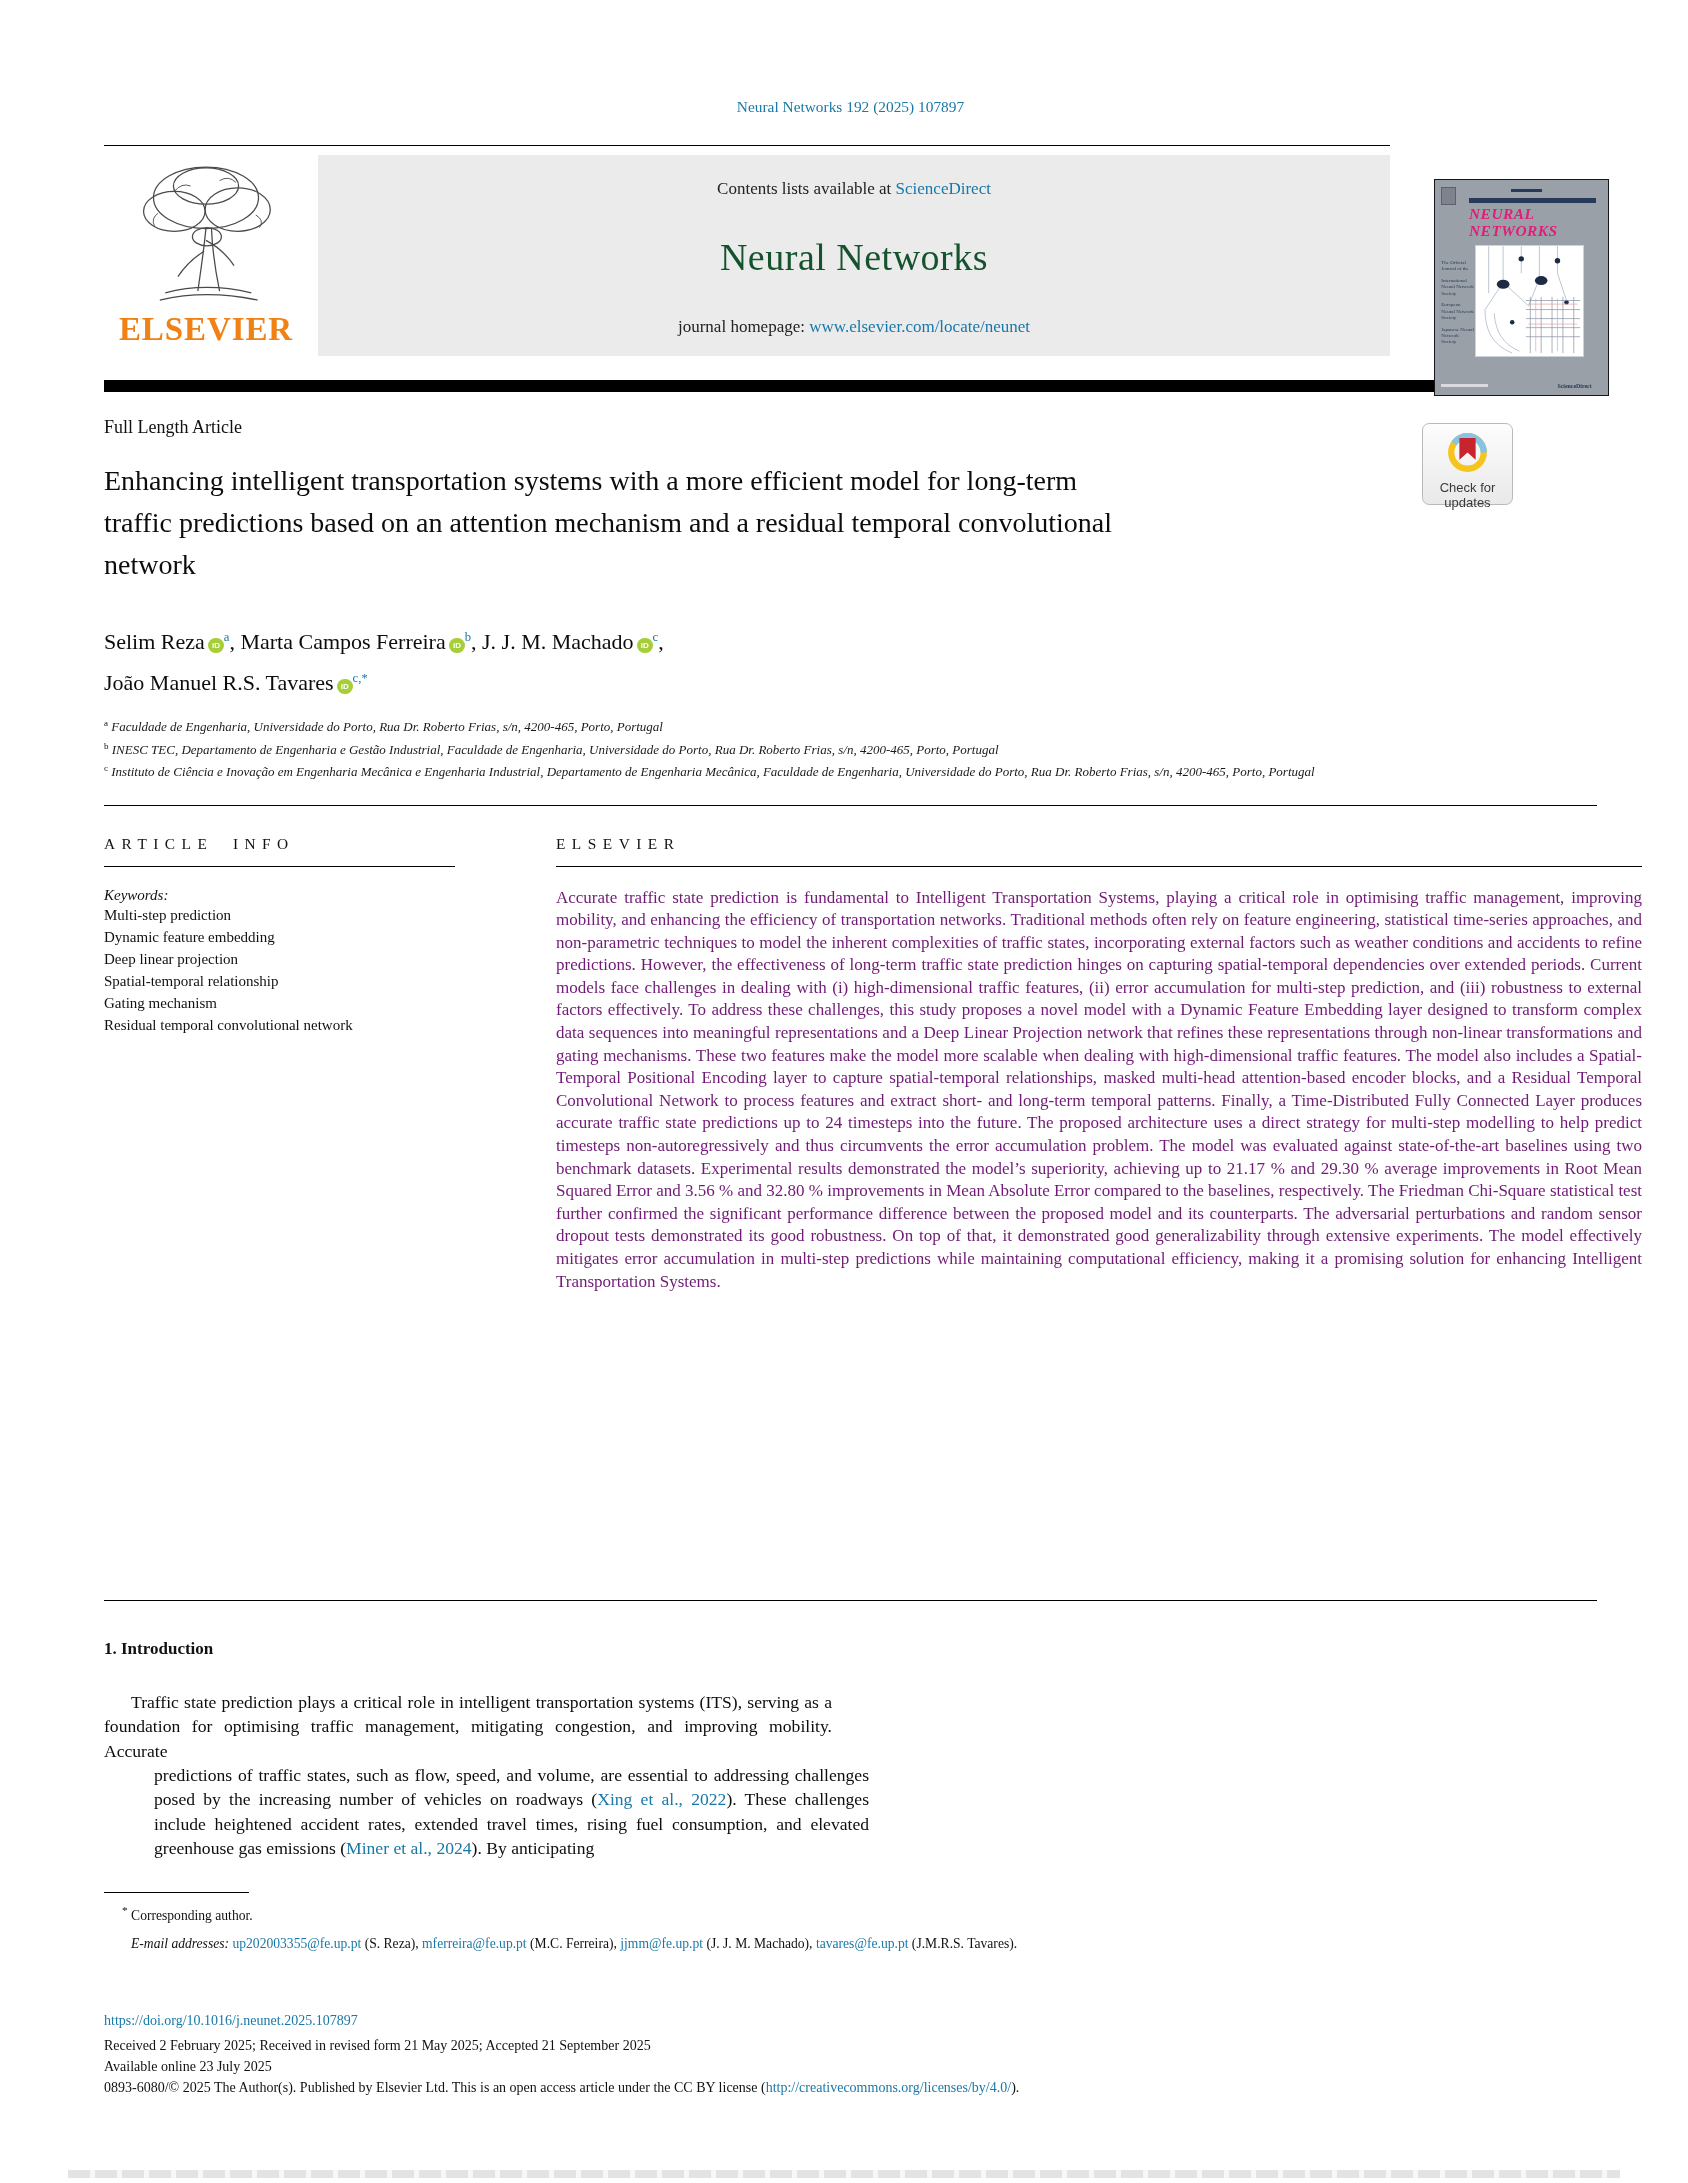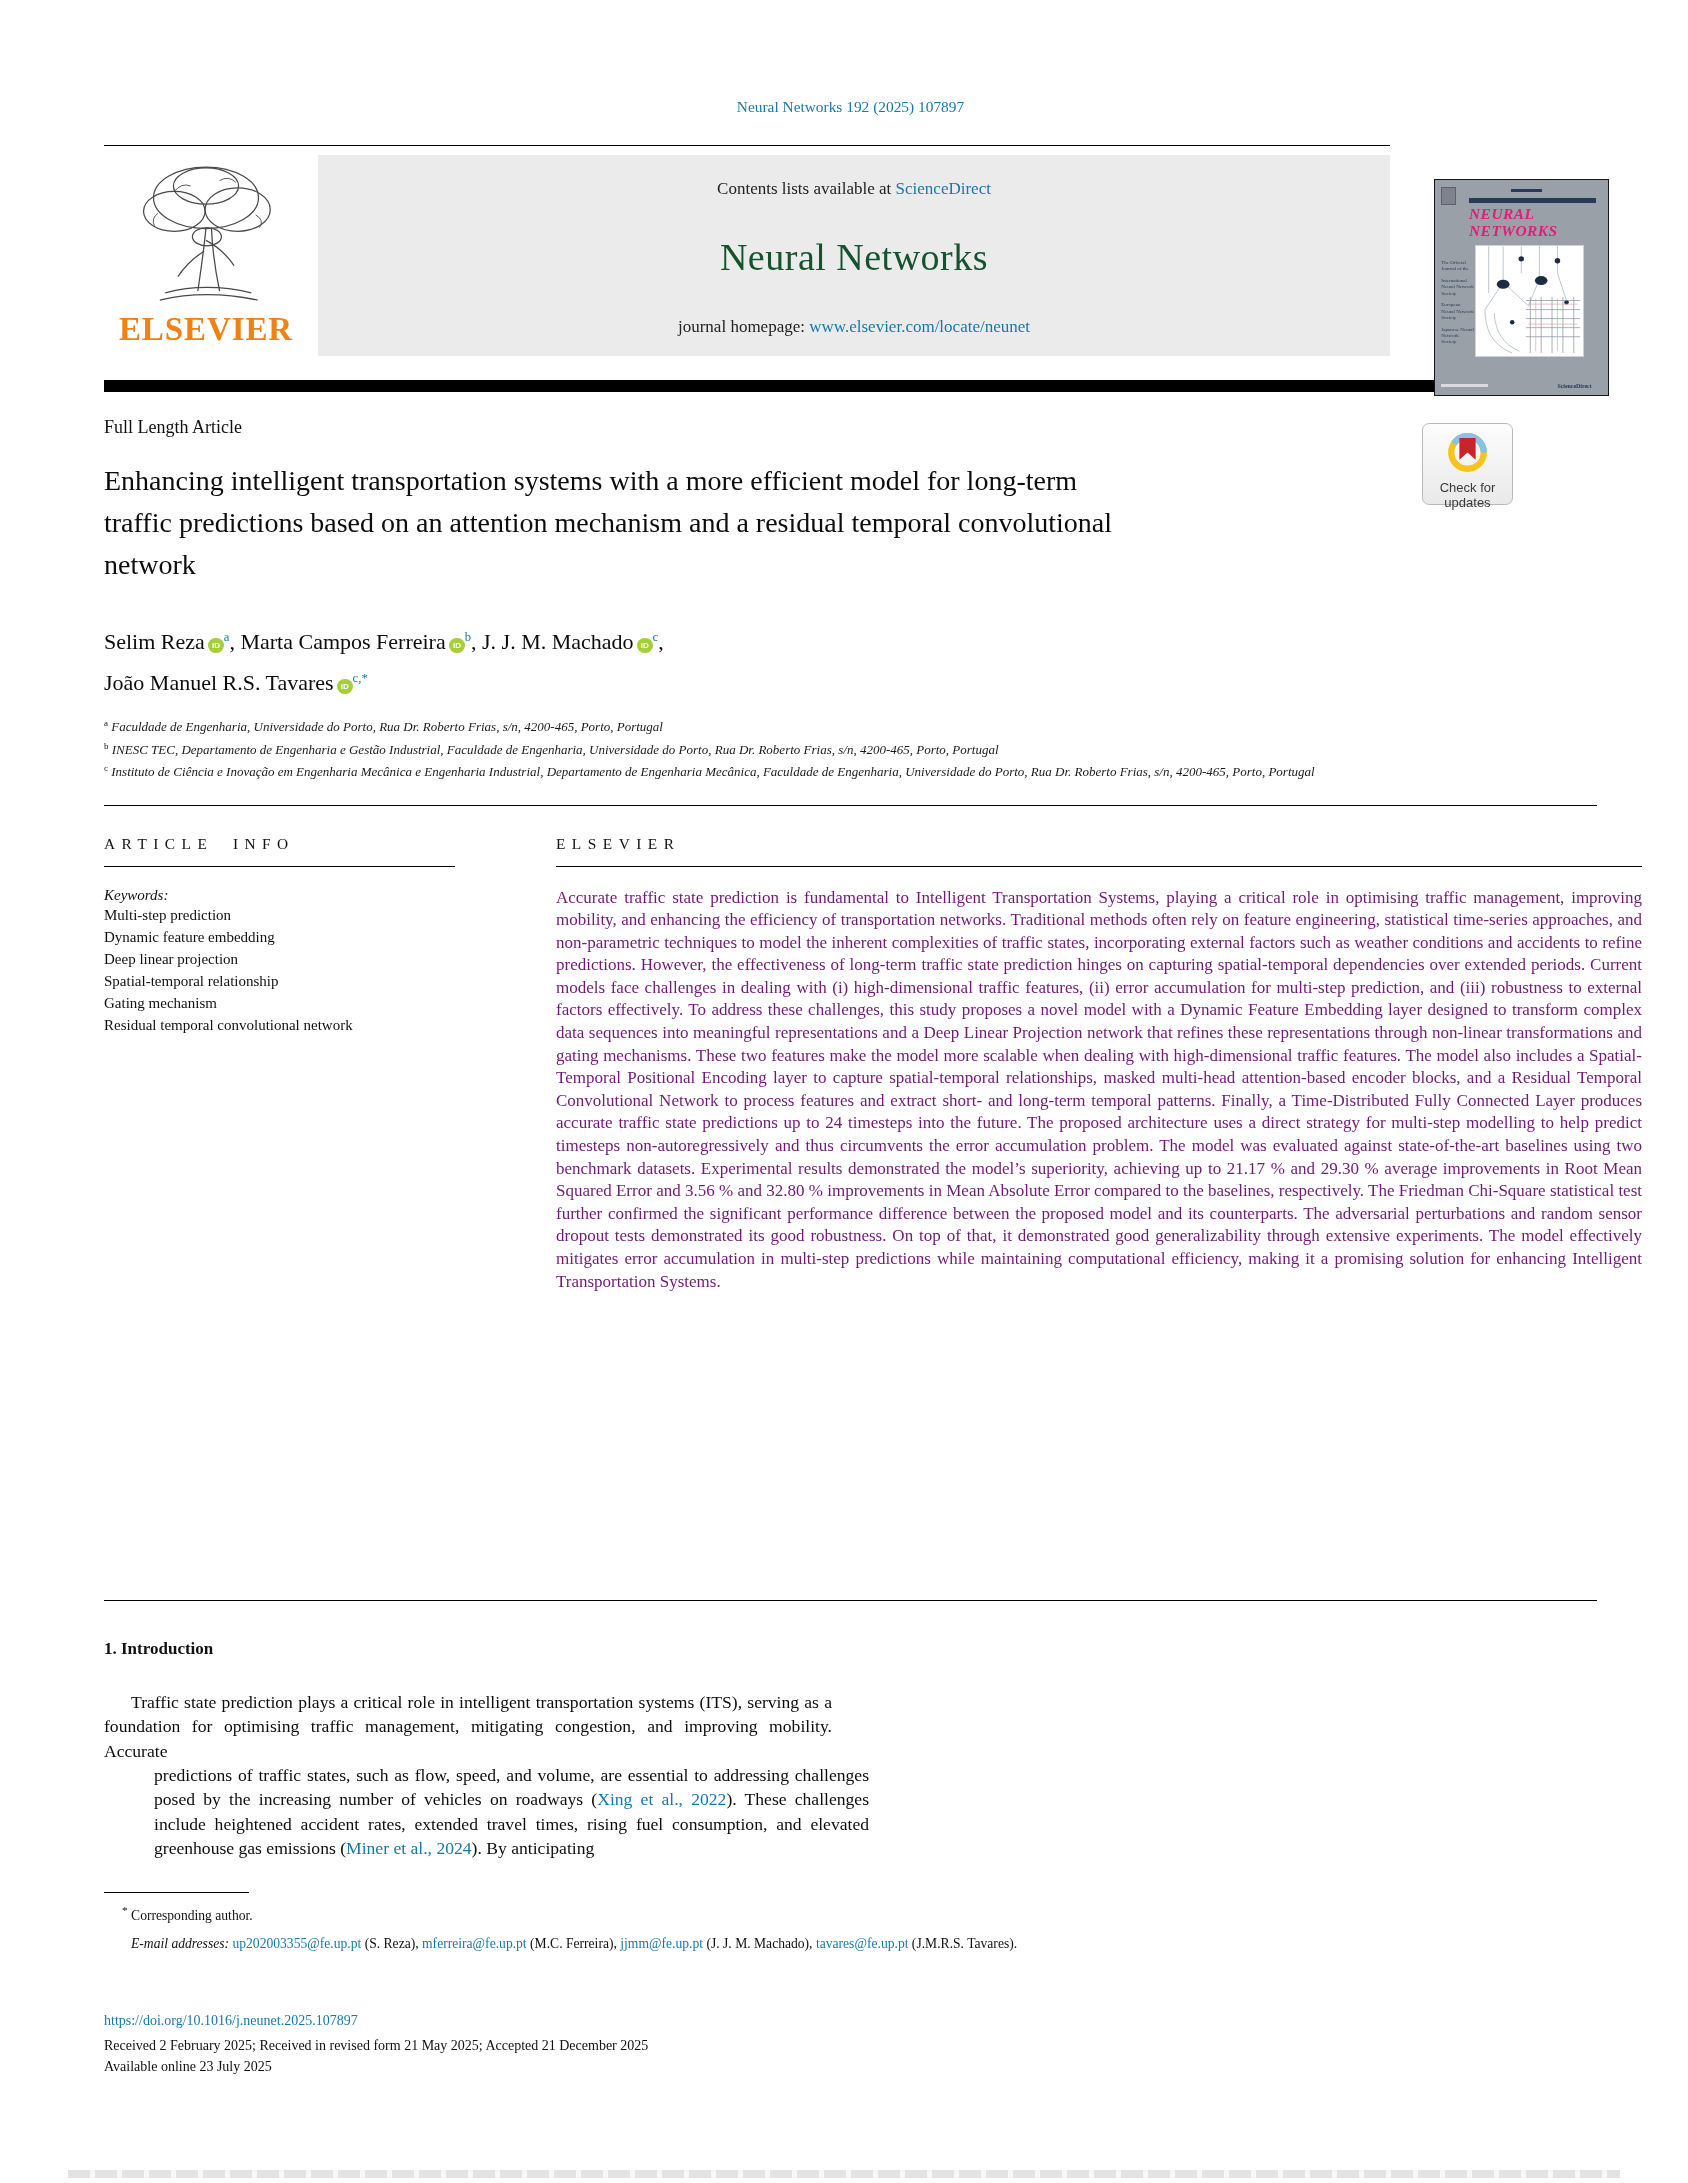--- a/index.html
+++ b/index.html
@@ -248,20 +248,21 @@
   <div class="footnote">
     <hr class="fn-rule">
     <div class="fn-line" style="padding-left:18px;"><sup>*</sup><span> Corresponding author.</span></div>
     <div class="fn-line"><span style="padding-left:27px;" class="lbl">E-mail addresses:</span>
       <a class="link" href="#">up202003355@fe.up.pt</a><span> (S. Reza), </span><a class="link" href="#">mferreira@fe.up.pt</a><span> (M.C. Ferreira), </span><a class="link" href="#">jjmm@fe.up.pt</a><span> (J.  J.  M. Machado), </span><a class="link" href="#">tavares@fe.up.pt</a><span> (J.M.R.S. Tavares).</span>
     </div>
   </div>
 
   <div class="pub">
     <a class="link doi" href="#">https://doi.org/10.1016/j.neunet.2025.107897</a>
-    <div>Received 2 February 2025; Received in revised form 21 May 2025; Accepted 21 December 2025</div>
+    <div>Received 2 February 2025; Received in revised form 21 May 2025; Accepted 21 September 2025</div>
     <div>Available online 23 July 2025</div>
+    <div><span>0893-6080/© 2025 The Author(s). Published by Elsevier Ltd. This is an open access article under the CC BY license (</span><a class="link" href="#">http://creativecommons.org/licenses/by/4.0/</a><span>).</span></div>
   </div>
 
   <div class="bottom-band"></div>
 
 </div>
 
 
 </body></html>

